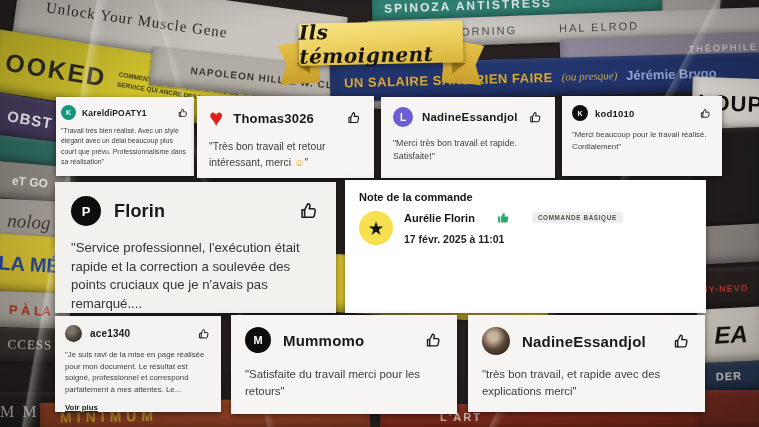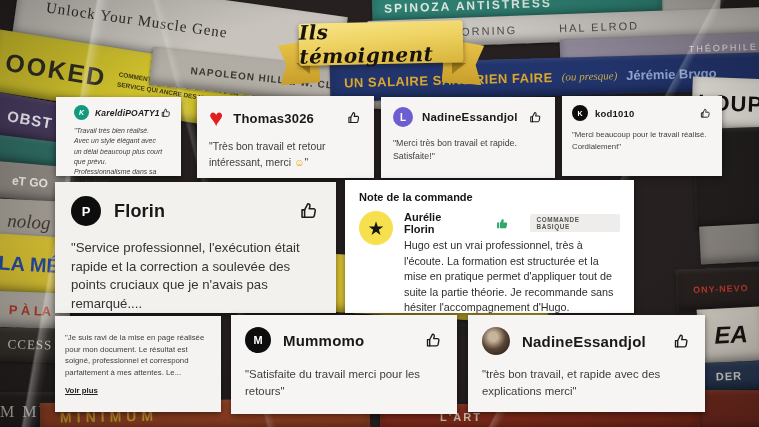--- a/index.html
+++ b/index.html
@@ -50,21 +50,21 @@
   .chead{display:flex;align-items:center;}
   .av{border-radius:50%;color:#fff;display:flex;align-items:center;justify-content:center;font-weight:bold;flex:0 0 auto;}
   .uname{font-weight:bold;color:#191919;letter-spacing:.2px;}
   .thumb{margin-left:auto;color:#1c1c1c;cursor:pointer;flex:0 0 auto;}
   .thumb svg{width:100%;height:100%;display:block;}
   .msg{color:#3d3d3d;}
   .heart{color:#e01f1f;line-height:1;}
   .photo1{background:radial-gradient(circle at 35% 30%, #7a746a 20%, #4a453d 55%, #29251f 90%);}
   .photo2{background:radial-gradient(circle at 40% 35%, #c7b49c 18%, #5a4434 50%, #241d18 90%);}
   
-  .c0{left:56px;top:97px;width:125px;height:79px;padding:8px 18px;font-style:italic;}
+  .c0{left:56px;top:97px;width:138px;height:79px;padding:8px 5px;}
   .c0 .av{width:15px;height:15px;font-size:7px;background:#12997d;margin-right:6px;}
   .c0 .uname{font-size:8.5px;}
   .c0 .thumb{width:12px;height:12px;}
   .c0 .msg{font-size:6.9px;line-height:1.5;margin-top:6px;}
   
   .c1{left:197px;top:96px;width:177px;height:82px;padding:10px 12px;}
   .c1 .heart{font-size:24px;margin-right:10px;}
   .c1 .uname{font-size:13px;}
   .c1 .thumb{width:16px;height:16px;}
   .c1 .msg{font-size:10.4px;line-height:1.5;margin-top:9px;}
@@ -81,21 +81,21 @@
   .c3 .uname{font-size:9.5px;}
   .c3 .thumb{width:13px;height:13px;}
   .c3 .msg{font-size:7.8px;line-height:1.55;margin-top:8px;}
   
   .c4{left:55px;top:182px;width:281px;height:131px;padding:14px 16px;background:#f3f1ee;}
   .c4 .av{width:30px;height:30px;font-size:13px;background:#0d0d0d;margin-right:13px;}
   .c4 .uname{font-size:18px;}
   .c4 .thumb{width:22px;height:22px;}
   .c4 .msg{font-size:13.2px;line-height:1.42;margin-top:13px;color:#343434;}
   
-  .c5{left:345px;top:180px;width:289px;height:133px;padding:11px 14px;background:#ffffff;}
+  .c5{left:345px;top:180px;width:361px;height:133px;padding:11px 14px;background:#ffffff;}
   .note-header{font-weight:bold;font-size:11px;color:#141414;}
   .note-row{display:flex;margin-top:8px;}
   .star-av{width:34px;height:34px;border-radius:50%;background:#f6e04e;display:flex;align-items:center;justify-content:center;flex:0 0 auto;}
   .star-av span{font-size:19px;color:#141414;line-height:1;}
   .note-col{margin-left:11px;}
   .note-name-row{display:flex;align-items:center;gap:22px;}
   .note-name{font-weight:bold;font-size:11px;color:#161616;}
   .gthumb{width:13px;height:13px;color:#2fa86c;}
   .gthumb svg{width:100%;height:100%;display:block;}
   .badge{background:#eeedeb;color:#55534f;font-size:6.4px;font-weight:bold;letter-spacing:.6px;padding:2px 6px;border-radius:2px;}
@@ -289,27 +289,36 @@
     <div class="note-col">
       <div class="note-name-row">
         <span class="note-name">Aurélie Florin</span>
         <span class="gthumb">
             <svg viewBox="0 0 24 24" fill="currentColor">
               <path d="M2 10h4v11H2zM7.5 21h10c1 0 1.8-.7 2-1.6l1.4-7A2 2 0 0 0 18.9 10h-5.1l.8-3.8A2 2 0 0 0 12.6 4h-1.2L7.5 11z"></path>
             </svg>
           </span>
         <span class="badge">COMMANDE BASIQUE</span>
       </div>
-      <div class="note-body">Hugo est un vrai professionnel, très à l'écoute. La formation est structurée et la mise en pratique permet d'appliquer tout de suite la partie théorie. Je recommande sans hésiter l'accompagnement d'Hugo.</div>
       <div class="note-date">17 févr. 2025 à 11:01</div>
     </div>
   </div>
 </div>
 
 <div class="card c6">
+  <div class="chead">
+    <div class="av photo1"></div>
+    <div class="uname">ace1340</div>
+    <div class="thumb">
+        <svg viewBox="0 0 24 24" fill="none" stroke="currentColor" stroke-width="1.7" stroke-linecap="round" stroke-linejoin="round">
+          <path d="M7.2 10.8 10.8 4c1.2 0 2.2 1 2.2 2.2 0 1.1-.4 2.4-.8 3.4h4.9c1.1 0 1.9 1 1.7 2.1l-1 5.5c-.2.9-1 1.6-2 1.6H7.2"></path>
+          <path d="M7.2 10.8H4.4v8h2.8v-8z"></path>
+        </svg>
+      </div>
+  </div>
   <div class="msg">"Je suis ravi de la mise en page réalisée pour mon document. Le résultat est soigné, professionnel et correspond parfaitement à mes attentes. Le...</div>
   <span class="more-link">Voir plus</span>
 </div>
 
 <div class="card c7">
   <div class="chead">
     <div class="av">M</div>
     <div class="uname">Mummomo</div>
     <div class="thumb">
         <svg viewBox="0 0 24 24" fill="none" stroke="currentColor" stroke-width="1.7" stroke-linecap="round" stroke-linejoin="round">

